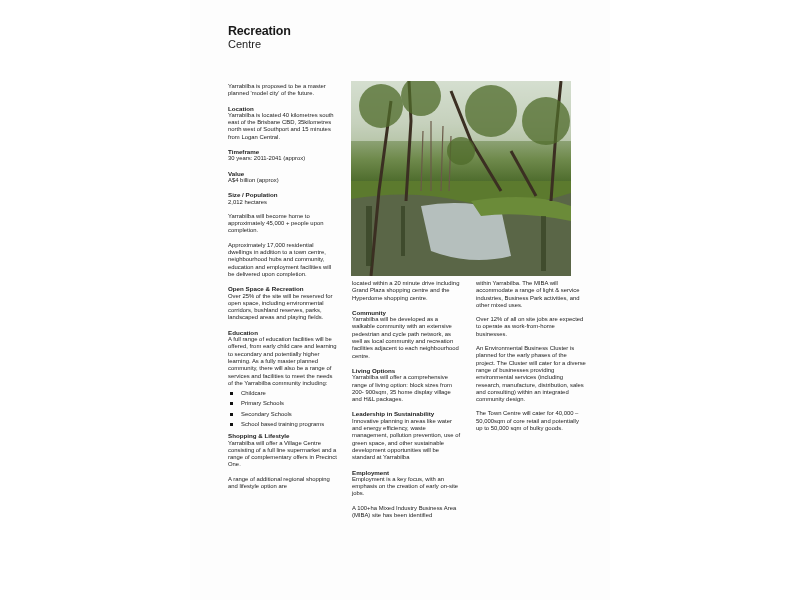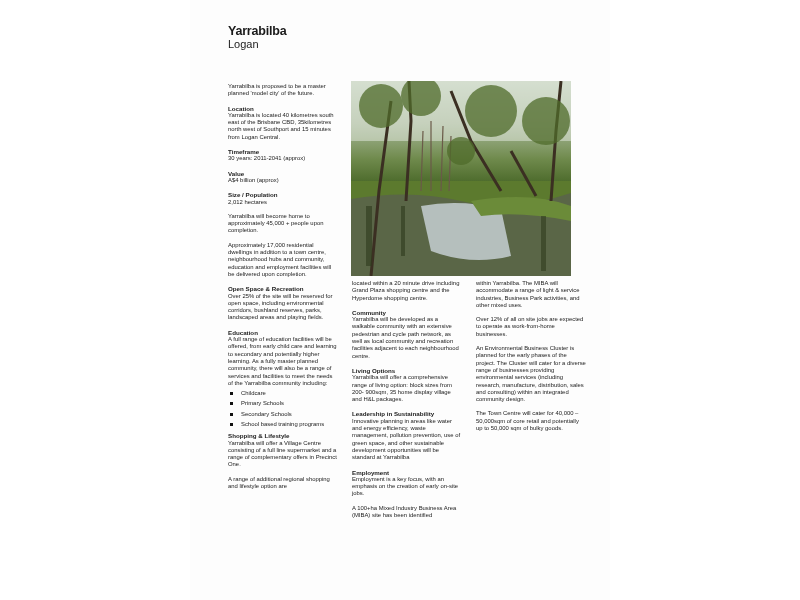--- a/index.html
+++ b/index.html
@@ -19,22 +19,22 @@
     .col li::before { content:""; position:absolute; left:2px; top:2px; width:3px; height:3px; background:#111; }
     .photo { position:absolute; left:351px; top:81px; width:220px; height:195px; overflow:hidden;
              background:linear-gradient(180deg,#c9d6c4 0%,#a8b89a 22%,#6f8a4c 40%,#4d6b2c 52%,#3c4a2a 60%,#7d8f8a 70%,#b9c3c7 78%,#4e5a3a 88%,#2f3a22 100%); }
     .photo svg { position:absolute; left:0; top:0; }
   </style>
 </head>
 <body>
 
 <div class="page"></div>
 
-<div class="title">Yarrabilba</div>
-<div class="subtitle">Logan</div>
+<div class="title">Recreation</div>
+<div class="subtitle">Centre</div>
 
 <div class="photo">
   <svg width="220" height="195" viewBox="0 0 220 195">
     <rect x="0" y="0" width="220" height="60" fill="#dfe6d8" opacity="0.55"></rect>
     <rect x="0" y="100" width="220" height="22" fill="#5c7a2e"></rect>
     <path d="M0 118 Q60 108 110 120 T220 112 L220 195 L0 195 Z" fill="#5a6647"></path>
     <path d="M70 125 Q110 118 150 128 L160 175 Q120 185 80 170 Z" fill="#c6cfd2" opacity="0.85"></path>
     <path d="M120 120 Q180 110 220 125 L220 140 Q170 130 130 135 Z" fill="#6b8b39"></path>
     <g stroke="#3b2f22" stroke-width="3" fill="none">
       <path d="M20 195 L28 110 L40 20"></path>

